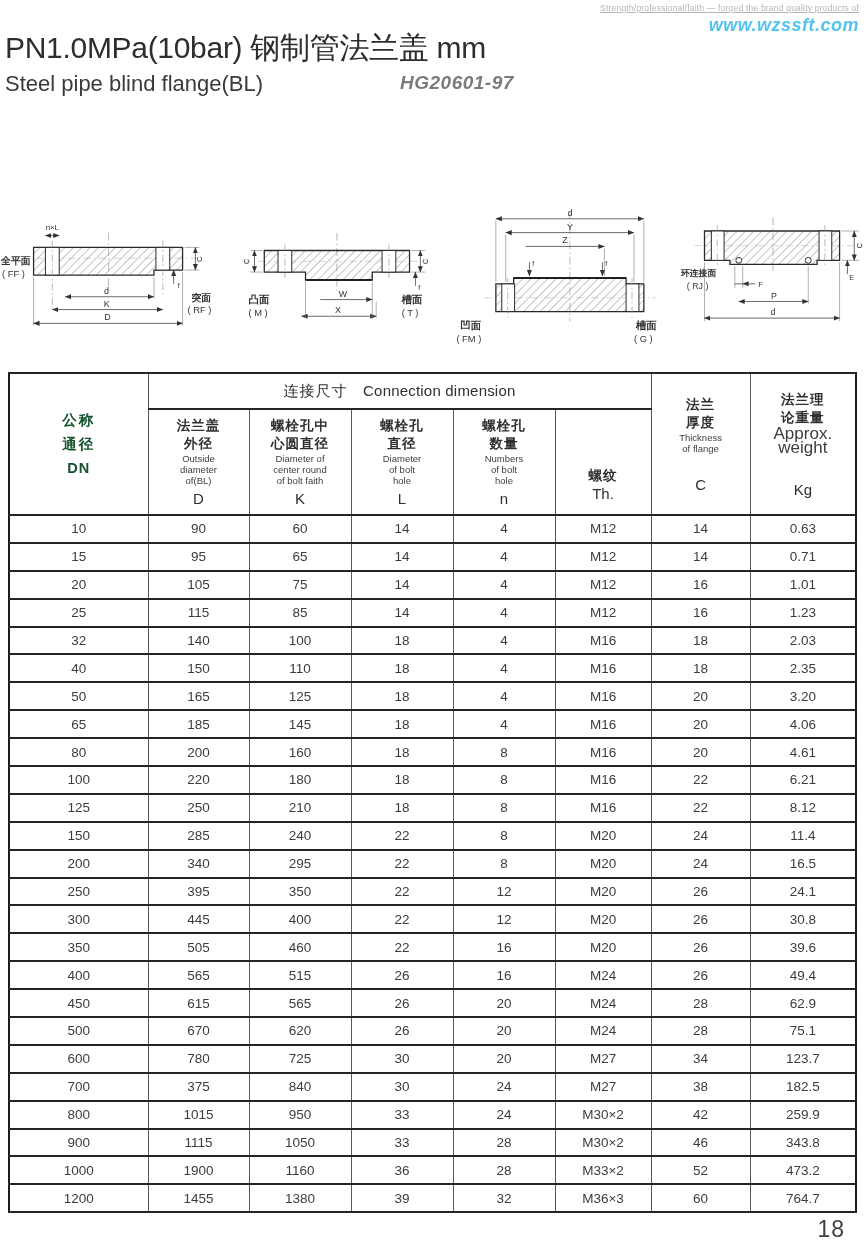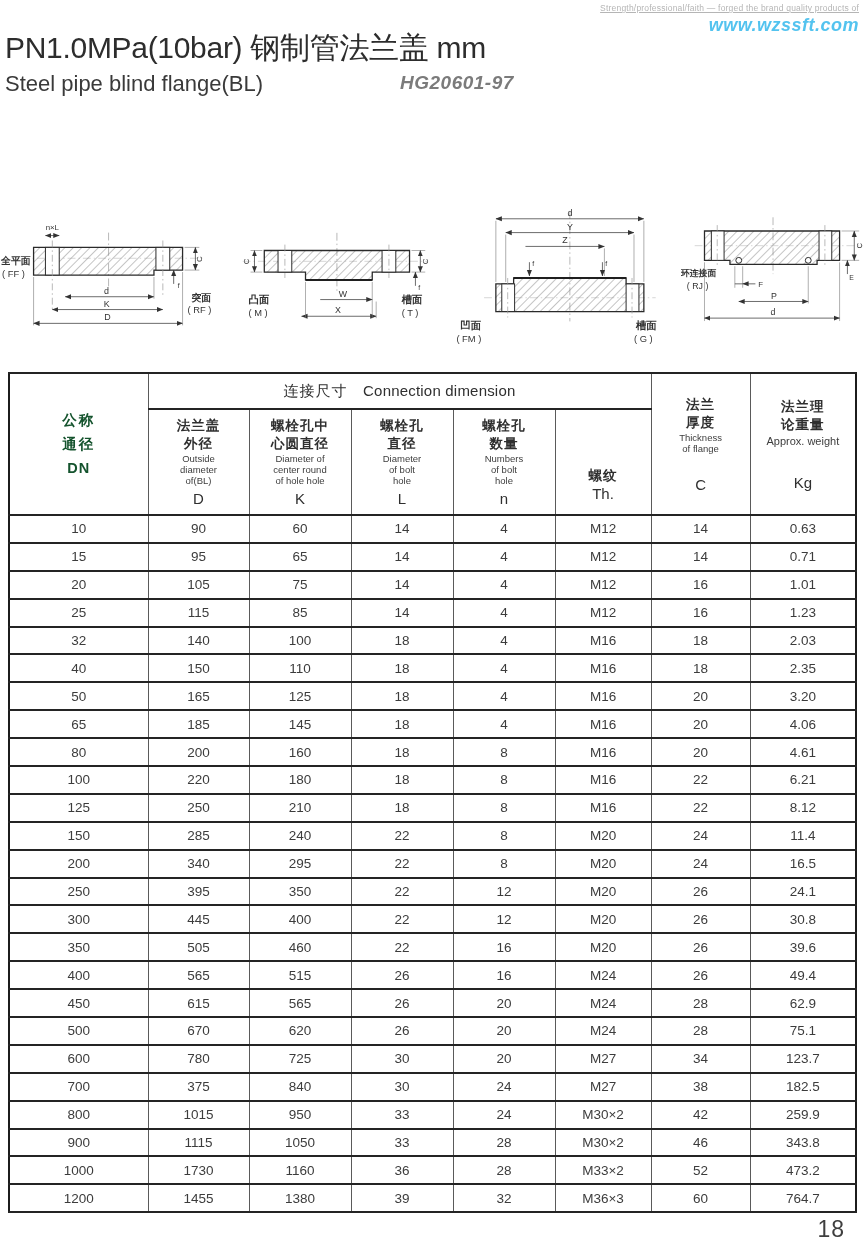--- a/index.html
+++ b/index.html
@@ -208,39 +208,39 @@
         <th rowspan="2">
           <div class="cn">法兰</div>
           <div class="cn">厚度</div>
           <div class="en">Thickness</div>
           <div class="en">of flange</div>
           <div class="sym" style="margin-top:22px">C</div>
         </th>
         <th rowspan="2">
           <div class="cn">法兰理</div>
           <div class="cn">论重量</div>
-          <div class="en" style="font-size:11px;line-height:14px">Approx. weight</div>
+          <div class="en" style="font-size:17px;line-height:14px">Approx. weight</div>
           <div class="sym" style="margin-top:26px">Kg</div>
         </th>
       </tr>
       <tr>
         <th class="sub-th">
           <div class="cn">法兰盖</div>
           <div class="cn">外径</div>
           <div class="en">Outside</div>
           <div class="en">diameter</div>
           <div class="en">of(BL)</div>
           <div class="sym">D</div>
         </th>
         <th class="sub-th">
           <div class="cn">螺栓孔中</div>
           <div class="cn">心圆直径</div>
           <div class="en">Diameter of</div>
           <div class="en">center round</div>
-          <div class="en">of hole hole</div>
+          <div class="en">of bolt faith</div>
           <div class="sym">K</div>
         </th>
         <th class="sub-th">
           <div class="cn">螺栓孔</div>
           <div class="cn">直径</div>
           <div class="en">Diameter</div>
           <div class="en">of bolt</div>
           <div class="en">hole</div>
           <div class="sym">L</div>
         </th>
@@ -508,21 +508,21 @@
           <td class="cell">1050</td>
           <td class="cell">33</td>
           <td class="cell">28</td>
           <td class="cell">M30×2</td>
           <td class="cell">46</td>
           <td class="cell">343.8</td>
         </tr>
 
         <tr>
           <td class="cell">1000</td>
-          <td class="cell">1730</td>
+          <td class="cell">1900</td>
           <td class="cell">1160</td>
           <td class="cell">36</td>
           <td class="cell">28</td>
           <td class="cell">M33×2</td>
           <td class="cell">52</td>
           <td class="cell">473.2</td>
         </tr>
 
         <tr>
           <td class="cell">1200</td>

